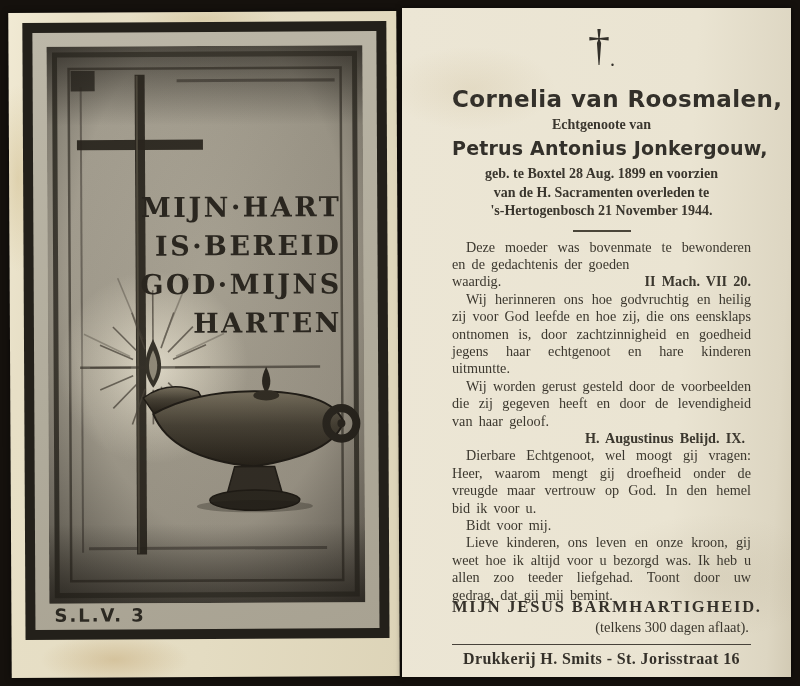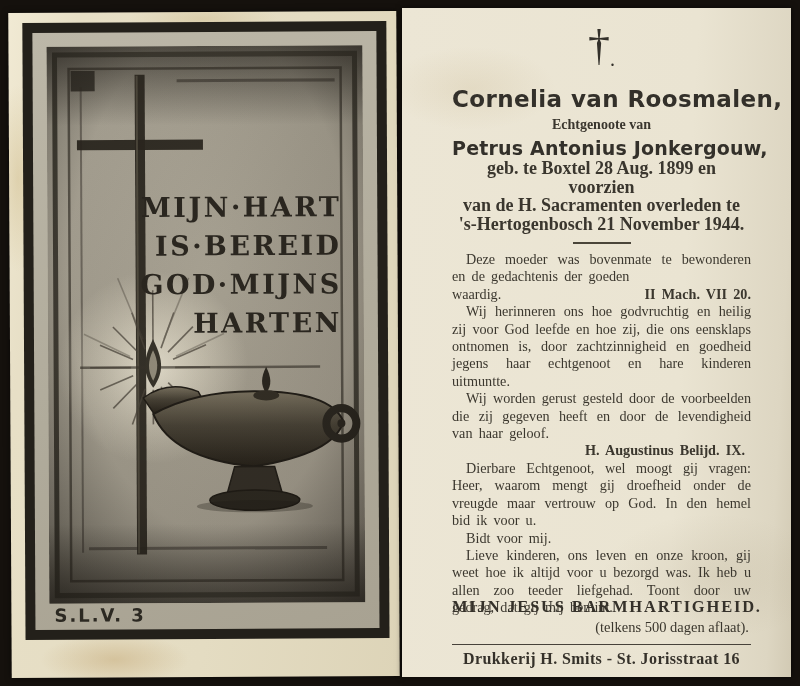--- a/index.html
+++ b/index.html
@@ -64,21 +64,21 @@
     font-size:23px;font-weight:bold;color:#33302a;letter-spacing:.4px;
     white-space:nowrap;
   }
   .relation{text-align:center;margin-top:5px;font-size:14px;font-weight:bold;color:#3a362e;}
   .spouse{
     text-align:center;margin-top:4px;
     font-family:"DejaVu Sans", sans-serif;
     font-size:19px;font-weight:bold;color:#33302a;letter-spacing:.2px;
     white-space:nowrap;
   }
-  .dates{text-align:center;font-size:18px;font-weight:bold;line-height:18.5px;color:#3a362e;}
+  .dates{margin-top:6px;text-align:center;font-size:14px;font-weight:bold;line-height:18.5px;color:#3a362e;}
   .sep{width:58px;border-top:2px solid #4a4539;margin:9px auto 7px auto;}
   .body{font-size:14.2px;line-height:17.4px;word-spacing:2.6px;color:#3b372e;}
   .body p{margin:0;text-align:justify;}
   .indent{text-indent:14px;}
   .line-flex{display:flex;justify-content:space-between;}
   .cite{font-weight:600;white-space:nowrap;}
   .cite-line{text-align:right;padding-right:6px;font-weight:600;}
   .footer{position:absolute;left:50px;right:40px;bottom:9px;}
   .motto{font-size:16.5px;font-weight:600;letter-spacing:1.8px;color:#35312a;white-space:nowrap;}
   .indulgence{text-align:right;font-size:14.5px;margin-top:2px;padding-right:2px;}
@@ -232,18 +232,18 @@
       <p class="indent">Wij herinneren ons hoe godvruchtig en heilig zij voor God leefde en hoe zij, die ons eensklaps ontnomen is, door zachtzinnigheid en goedheid jegens haar echtgenoot en hare kinderen uitmuntte.</p>
       <p class="indent">Wij worden gerust gesteld door de voorbeelden die zij gegeven heeft en door de levendigheid van haar geloof.</p>
       <div class="cite-line">H. Augustinus Belijd. IX.</div>
       <p class="indent">Dierbare Echtgenoot, wel moogt gij vragen: Heer, waarom mengt gij droefheid onder de vreugde maar vertrouw op God. In den hemel bid ik voor u.</p>
       <p class="indent">Bidt voor mij.</p>
       <p class="indent">Lieve kinderen, ons leven en onze kroon, gij weet hoe ik altijd voor u bezorgd was. Ik heb u allen zoo teeder liefgehad. Toont door uw gedrag, dat gij mij bemint.</p>
     </div>
 
     <div class="footer">
       <div class="motto">MIJN JESUS BARMHARTIGHEID.</div>
-      <div class="indulgence">(telkens 500 dagen aflaat).</div>
+      <div class="indulgence">(telkens 300 dagen aflaat).</div>
       <div class="footer-rule"></div>
       <div class="printer">Drukkerij H. Smits - St. Jorisstraat 16</div>
     </div>
   </div>
 </div>
 
 </body></html>

